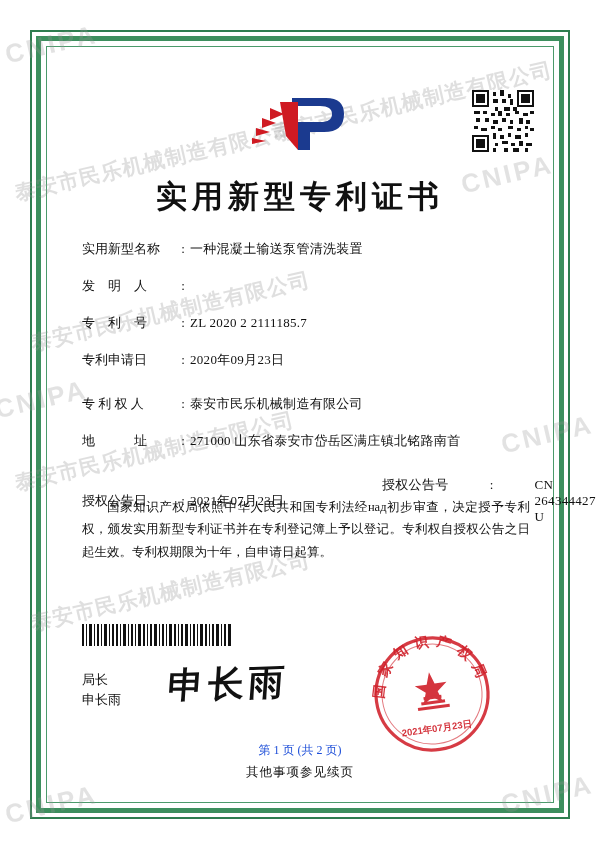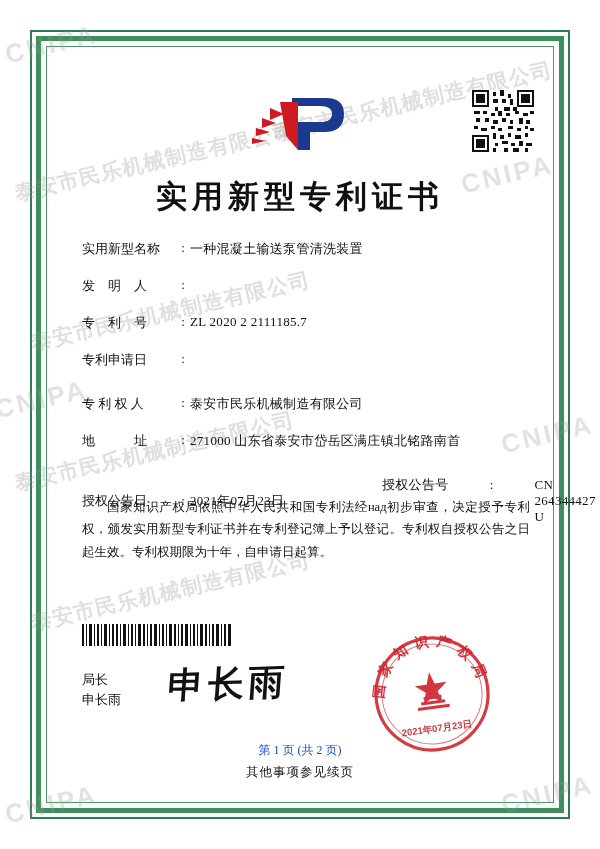--- a/index.html
+++ b/index.html
@@ -114,21 +114,21 @@
   }
 
   .fields {
     position: absolute;
     top: 182px;
     left: 24px;
     right: 10px;
   }
   .field-row {
     display: flex;
-    align-items: flex-start;
+    align-items: center;
     margin-bottom: 19px;
     font-size: 13px;
     color: #111;
   }
   .f-label {
     width: 94px;
     flex: 0 0 94px;
     letter-spacing: 0px;
     white-space: nowrap;
   }
@@ -341,20 +341,21 @@
 
     <div class="field-row">
       <span class="f-label">专　利　号</span>
       <span class="f-colon">:</span>
       <span class="f-value">ZL 2020 2 2111185.7</span>
     </div>
 
     <div class="field-row">
       <span class="f-label">专利申请日</span>
       <span class="f-colon">:</span>
+      <span class="f-value">2020年09月23日</span>
     </div>
 
     <div class="field-row" style="margin-top:26px">
       <span class="f-label">专 利 权 人</span>
       <span class="f-colon">:</span>
       <span class="f-value">泰安市民乐机械制造有限公司</span>
     </div>
 
     <div class="field-row">
       <span class="f-label">地　　　址</span>

